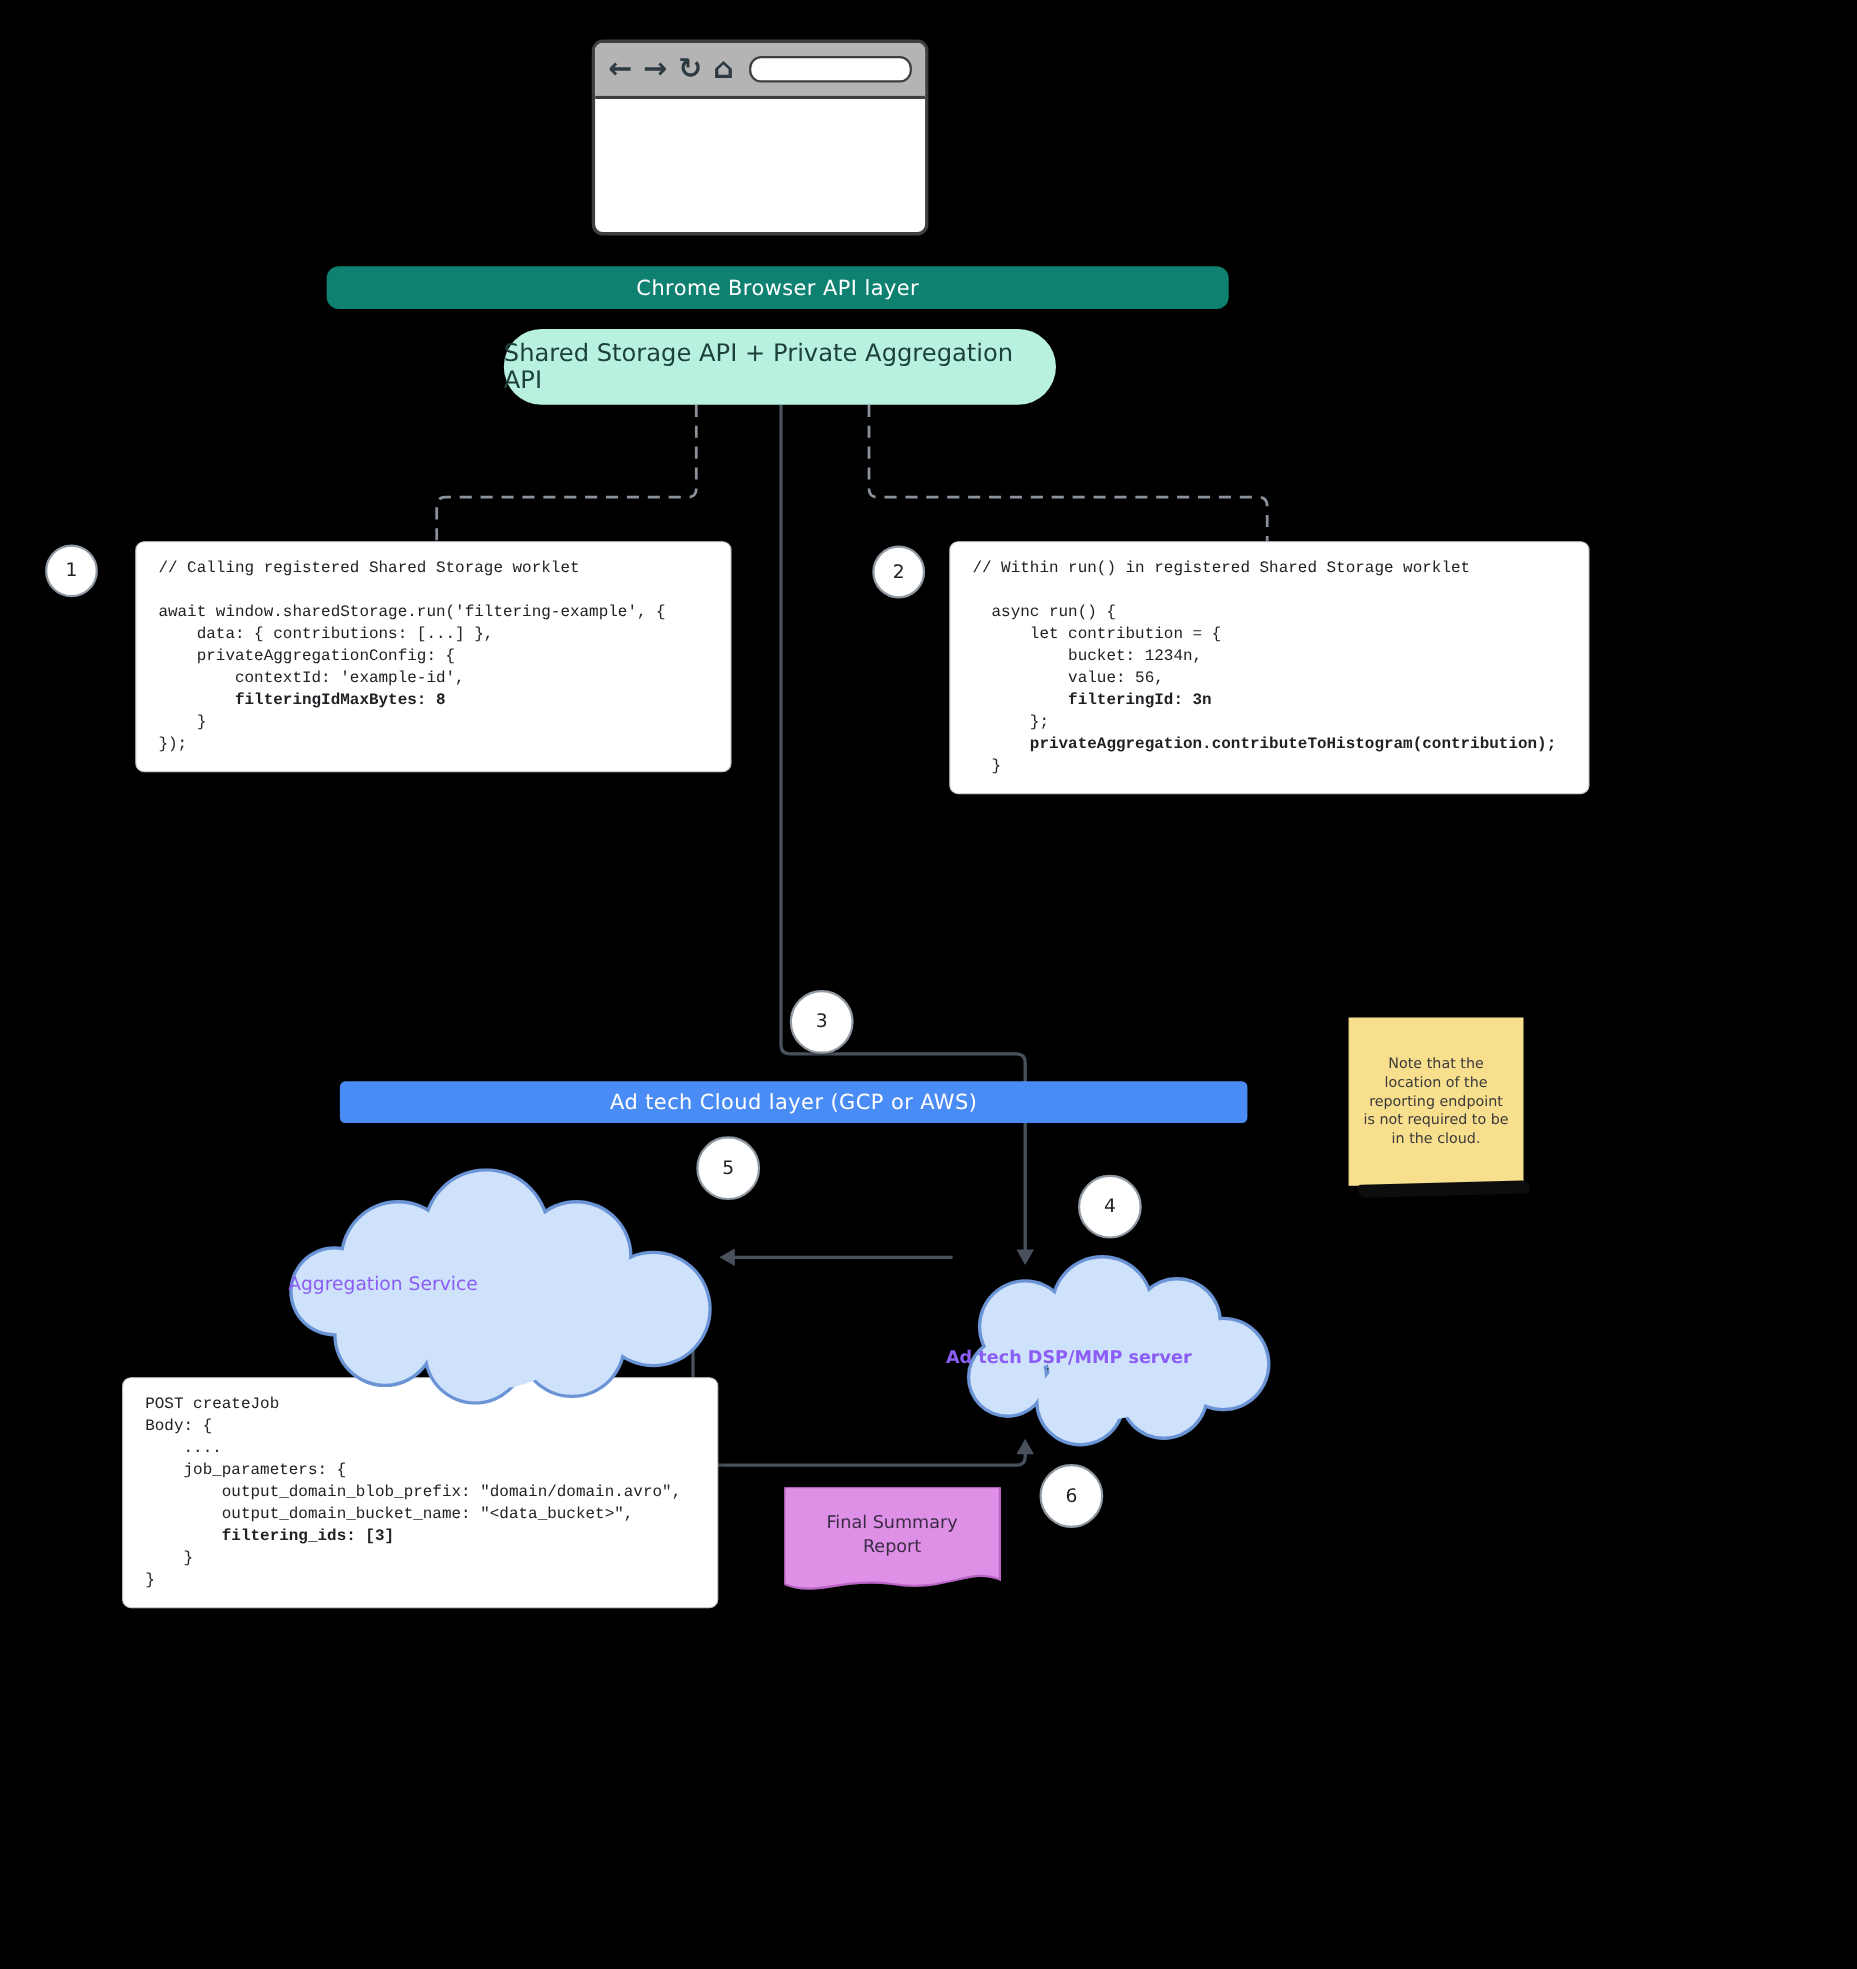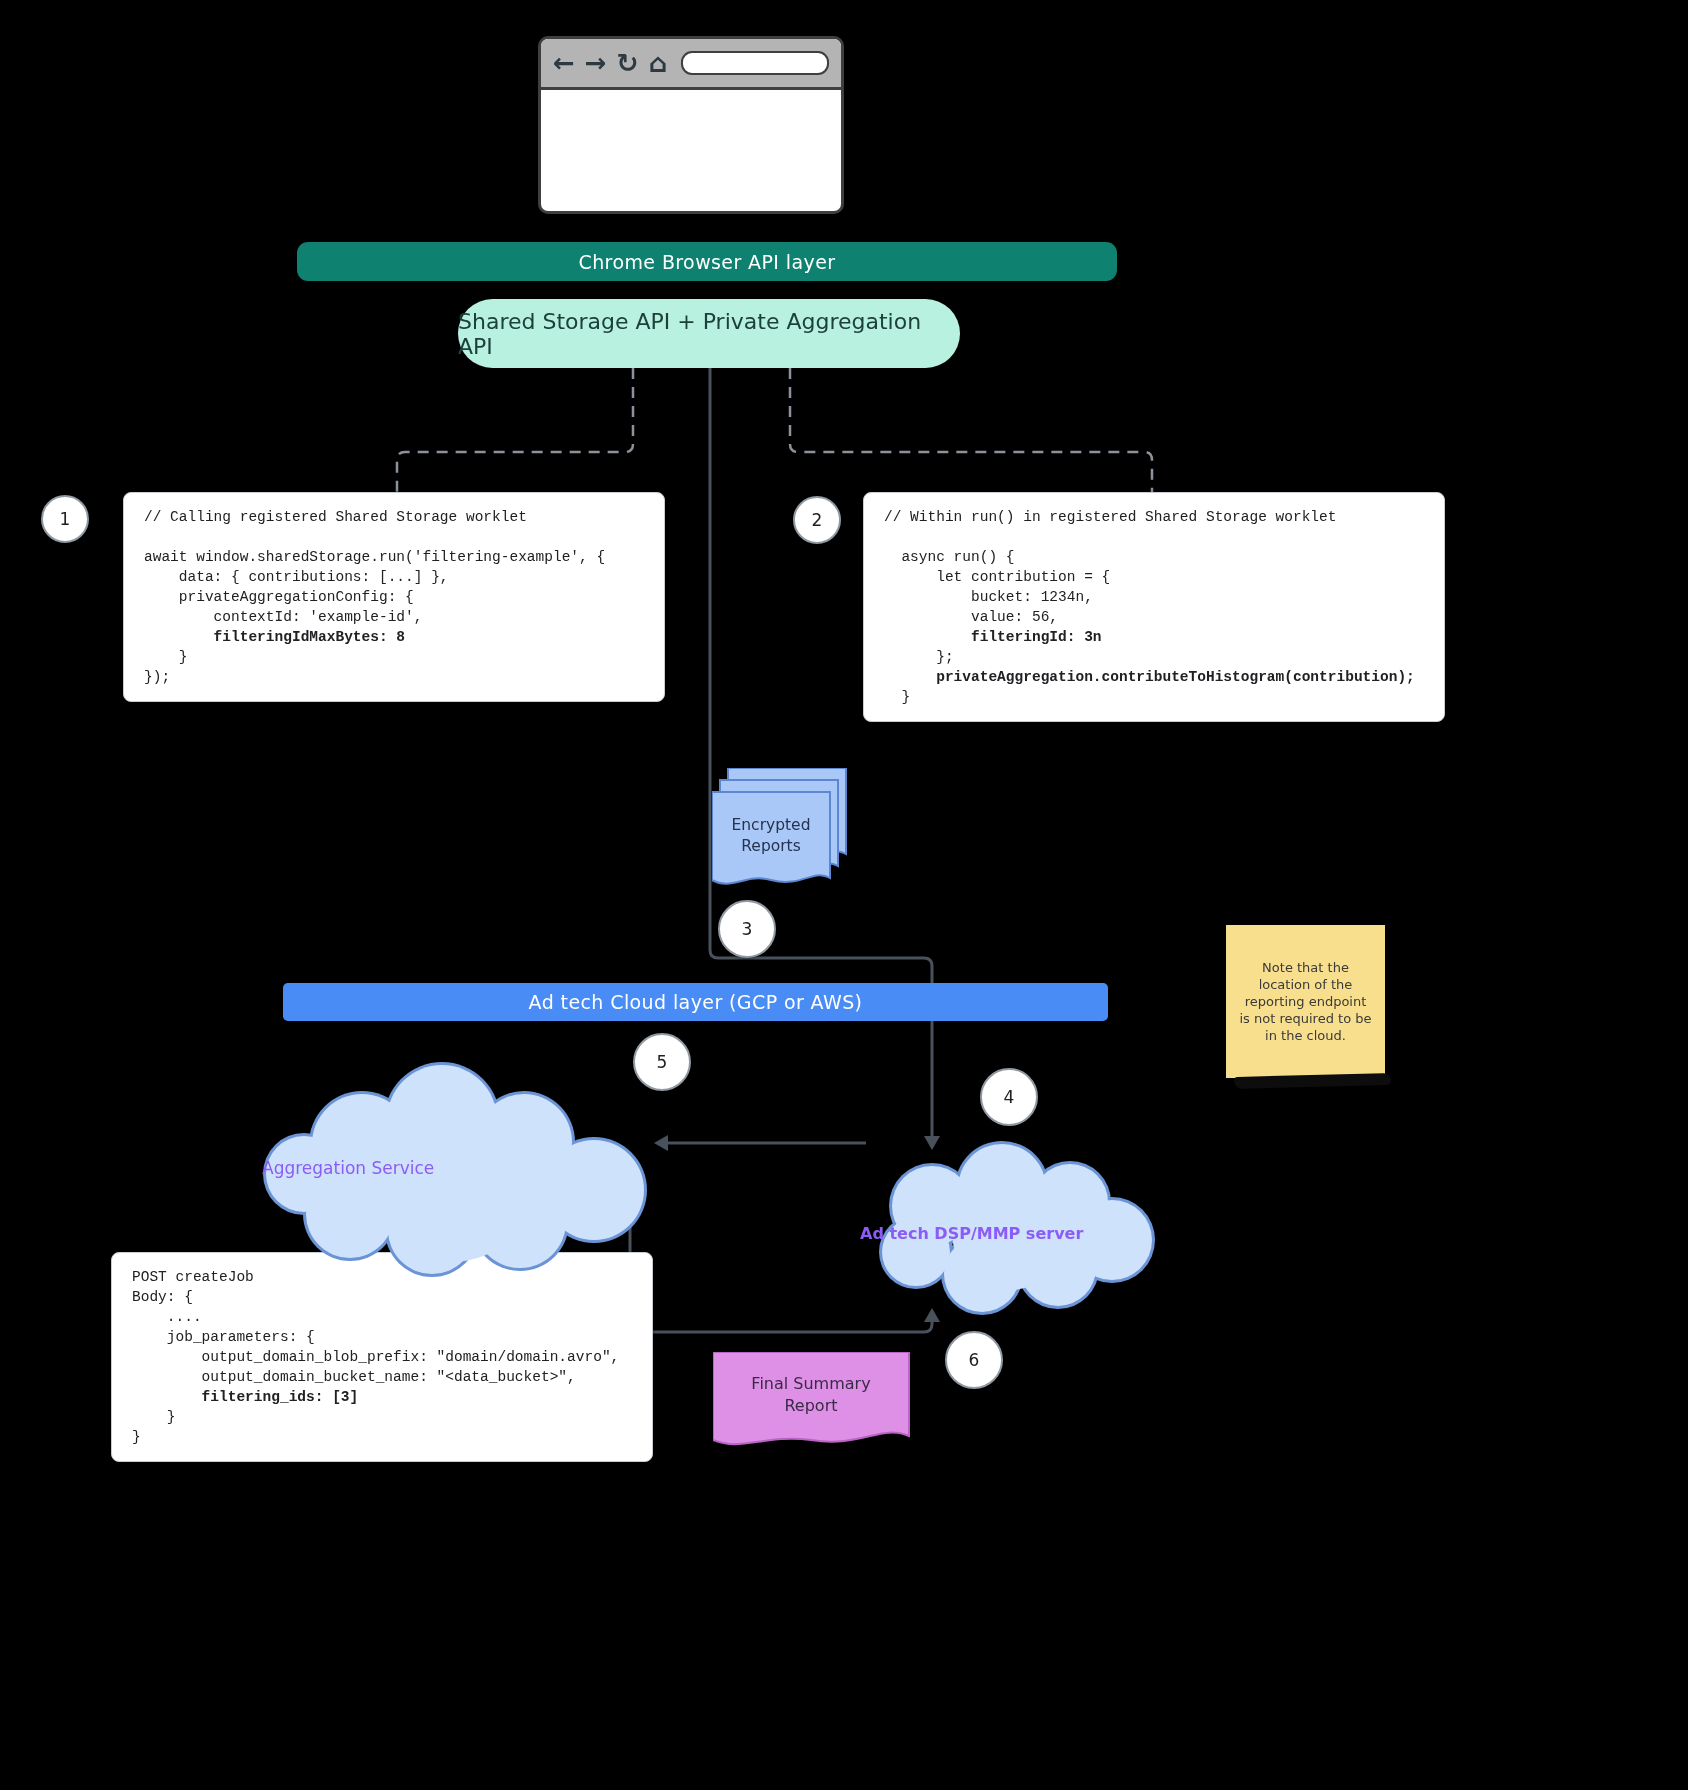--- a/index.html
+++ b/index.html
@@ -11,21 +11,21 @@
            background:#fff;border:3px solid #3f3f3f;border-radius:10px;z-index:6;}
   .browser-bar{height:48px;background:#b4b4b4;border-bottom:3px solid #3f3f3f;
                border-radius:7px 7px 0 0;display:flex;align-items:center;padding:0 12px;gap:10px;}
   .bicon{font-size:26px;font-weight:bold;color:#2e3a42;line-height:1;}
   .url-pill{flex:1;height:20px;background:#fff;border:2.5px solid #3f3f3f;border-radius:11px;margin-left:4px;}
 
   
   .banner{position:absolute;display:flex;align-items:center;justify-content:center;
           color:#fff;font-size:19px;letter-spacing:.4px;border-radius:5px;z-index:6;}
   .banner-chrome{left:297px;top:242px;width:820px;height:39px;background:var(--teal);border-radius:11px;}
-  .banner-cloud{left:283px;top:983px;width:825px;height:38px;background:var(--blue);}
+  .banner-cloud{left:309px;top:983px;width:825px;height:38px;background:var(--blue);}
   .api-pill{position:absolute;left:458px;top:299px;width:502px;height:69px;border-radius:35px;
             background:var(--mint);display:flex;align-items:center;justify-content:center;
             color:var(--mint_text);font-size:22px;z-index:6;}
 
   
   .code-box{position:absolute;background:#fff;border:1.5px solid #c9ccd1;border-radius:8px;
             padding:14px 20px;font-family:Liberation Mono, monospace;font-size:14.5px;
             line-height:20px;color:var(--ink);white-space:pre;z-index:6;
             box-shadow:0 1px 4px rgba(0,0,0,.45);}
   .code-box .bold{font-weight:bold;}
@@ -114,34 +114,20 @@
   <div id="code-run" class="code-box"><div class="code-line">// Within run() in registered Shared Storage worklet</div><div class="code-line">&nbsp;</div><div class="code-line">  async run() {</div><div class="code-line">      let contribution = {</div><div class="code-line">          bucket: 1234n,</div><div class="code-line">          value: 56,</div><div class="code-line bold">          filteringId: 3n</div><div class="code-line">      };</div><div class="code-line bold">      privateAggregation.contributeToHistogram(contribution);</div><div class="code-line">  }</div></div>
   <div id="code-job" class="code-box"><div class="code-line">POST createJob</div><div class="code-line">Body: {</div><div class="code-line">    ....</div><div class="code-line">    job_parameters: {</div><div class="code-line">        output_domain_blob_prefix: "domain/domain.avro",</div><div class="code-line">        output_domain_bucket_name: "&lt;data_bucket&gt;",</div><div class="code-line bold">        filtering_ids: [3]</div><div class="code-line">    }</div><div class="code-line">}</div></div>
 
   <div class="step step-sm s1">1</div>
   <div class="step step-sm s2">2</div>
   <div class="step step-lg s3">3</div>
   <div class="step step-lg s4">4</div>
   <div class="step step-lg s5">5</div>
   <div class="step step-lg s6">6</div>
 
-  <div id="doc-enc" class="doc">
-    <svg width="136" height="130" viewBox="0 0 136 130">
-      <g transform="translate(16,0)">
-        <path d="M0,0 H118 V86 C102,76 90,96 59,88 C34,81 20,99 0,88 Z" fill="#a9c8f8" stroke="#5c86cf" stroke-width="2"></path>
-      </g>
-      <g transform="translate(8,12)">
-        <path d="M0,0 H118 V86 C102,76 90,96 59,88 C34,81 20,99 0,88 Z" fill="#a9c8f8" stroke="#5c86cf" stroke-width="2"></path>
-      </g>
-      <g transform="translate(0,24)">
-        <path d="M0,0 H118 V86 C102,76 90,96 59,88 C34,81 20,99 0,88 Z" fill="#a9c8f8" stroke="#5c86cf" stroke-width="2"></path>
-      </g>
-    </svg>
-    <div class="doc-label">Encrypted Reports</div>
-  </div>
 
   <div id="cloud-agg" class="cloud">
     <svg width="392" height="215" viewBox="0 0 392 215">
       <g fill="#6b94d6">
         <circle cx="100" cy="82" r="53"></circle>
           <circle cx="180" cy="58" r="58"></circle>
         <circle cx="262" cy="80" r="51"></circle>
           <circle cx="332" cy="128" r="53"></circle>
         <circle cx="258" cy="160" r="49"></circle>
           <circle cx="170" cy="168" r="47"></circle>

